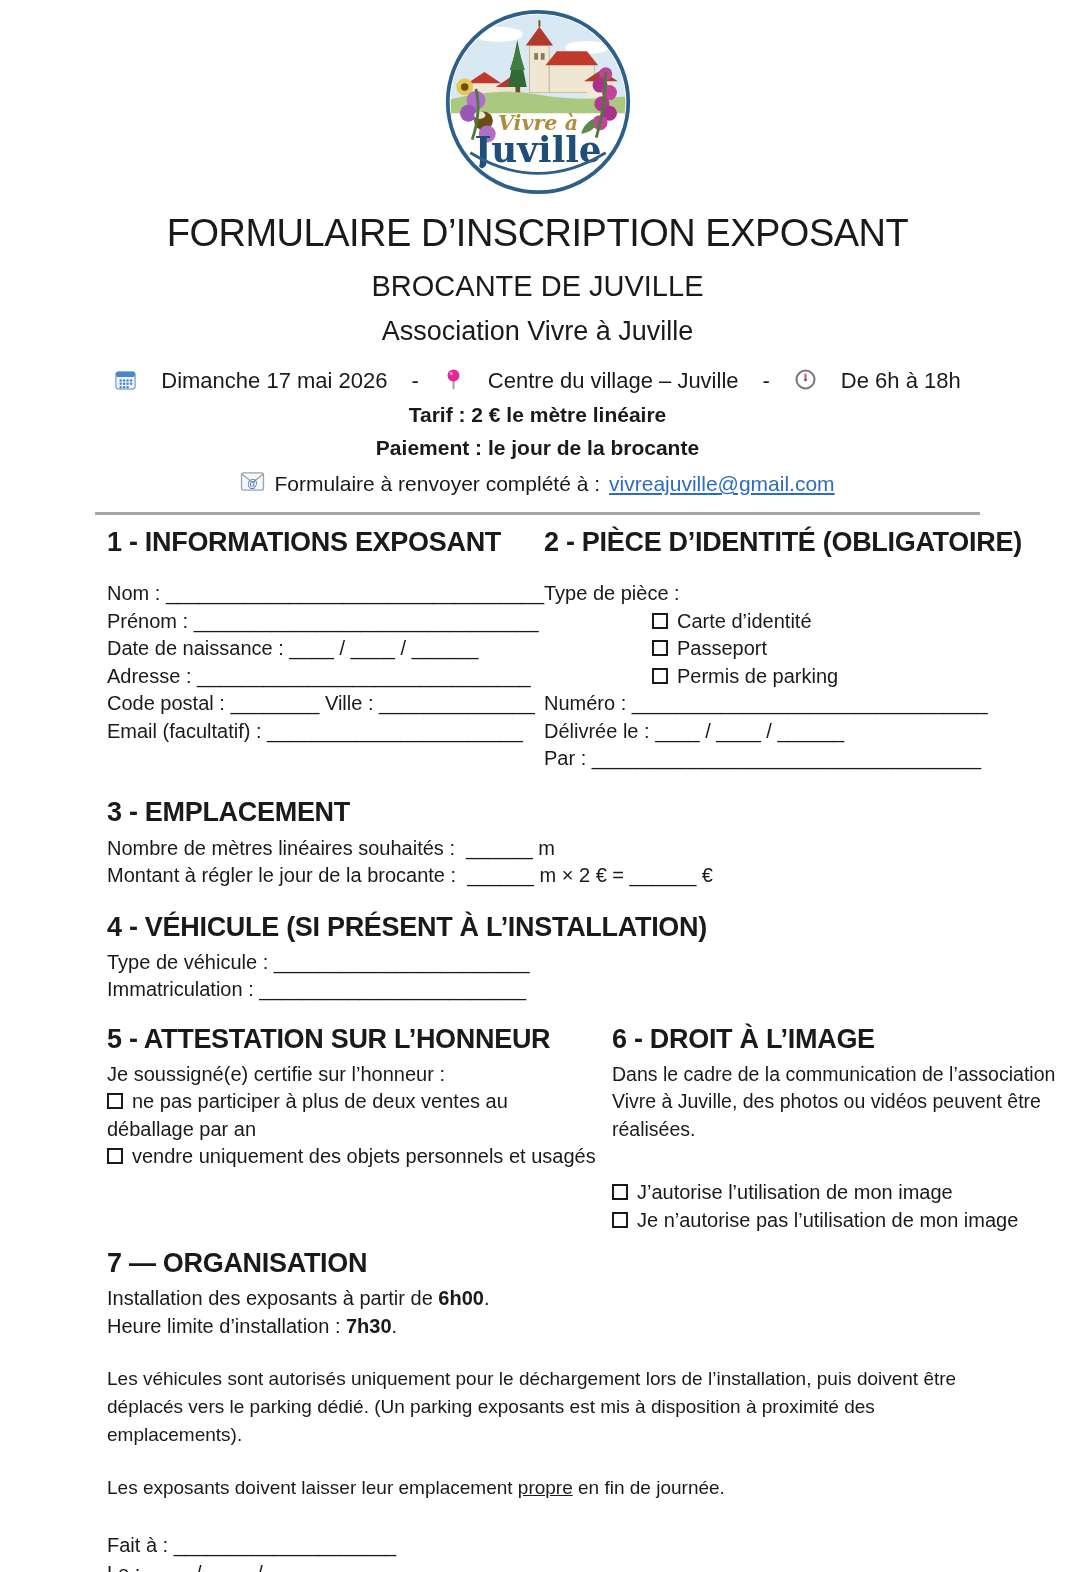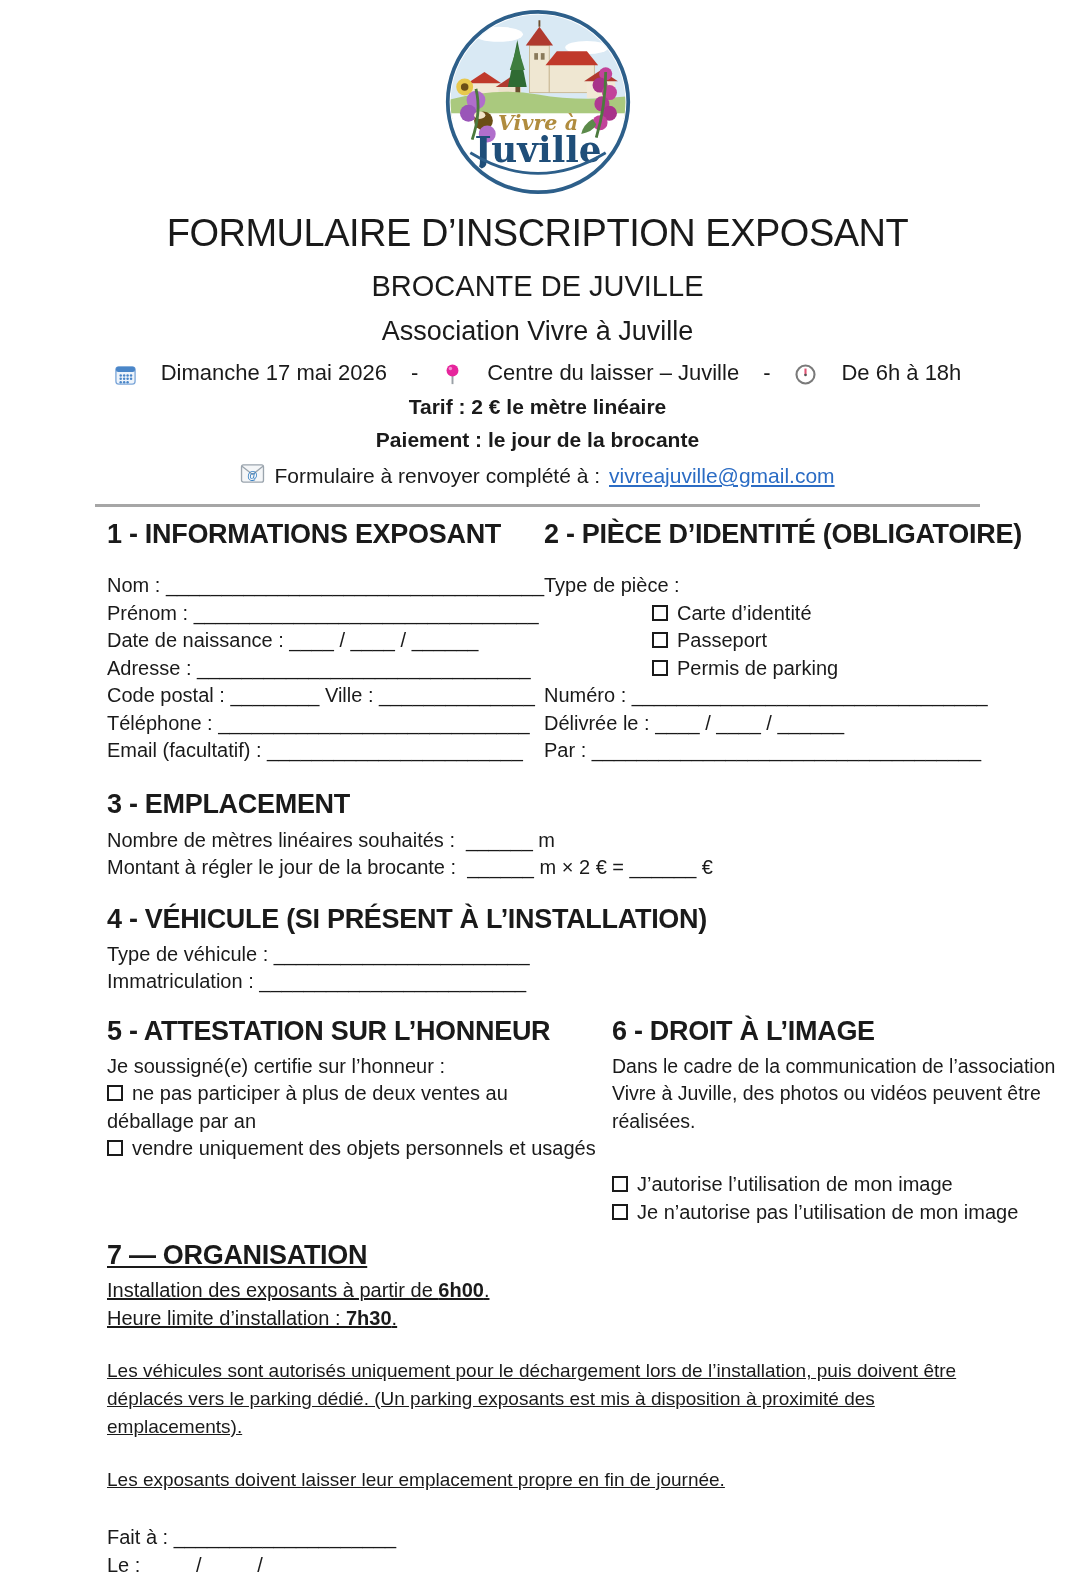--- a/index.html
+++ b/index.html
@@ -10,21 +10,21 @@
     -webkit-font-smoothing:antialiased;
   }
   .page { box-sizing:border-box; width:1075px; height:1572px; padding:8px 107px 0 107px; overflow:hidden; }
 
   
   .logo-wrap { text-align:center; margin:0; line-height:0; }
   .logo-wrap svg { width:188px; height:188px; }
   .title { text-align:center; font-size:38px; font-weight:400; letter-spacing:-0.5px; margin-top:16px; white-space:nowrap; }
   .subtitle { text-align:center; font-size:29px; font-weight:400; margin-top:15px; }
   .association { text-align:center; font-size:27px; font-weight:400; margin-top:13px; }
-  .event-line { display:flex; justify-content:center; align-items:flex-end; gap:24px; font-size:22px; margin-top:13px; }
+  .event-line { display:flex; justify-content:center; align-items:flex-start; gap:24px; font-size:22px; margin-top:21px; }
   .event-line .ico { display:inline-flex; line-height:0; }
   .bold-line { text-align:center; font-weight:700; font-size:21px; margin-top:9px; }
   .send-line { display:flex; justify-content:center; align-items:center; gap:9px; font-size:21px; margin-top:11px; }
   .send-line a { color:#2b6cc4; text-decoration:underline; }
   .rule { border:none; border-top:3px solid #a6a6a6; margin:15px -12px 0 -12px; }
 
   
   .sec-title { font-size:27px; font-weight:700; white-space:nowrap; letter-spacing:-0.3px; }
   .cols12 { display:grid; grid-template-columns:437px 1fr; margin-top:12px; align-items:start; }
   .cols56 { display:grid; grid-template-columns:505px 1fr; margin-top:20px; align-items:start; }
@@ -33,21 +33,21 @@
   .opt { font-size:20px; line-height:27.5px; }
   .cb { display:inline-block; box-sizing:border-box; width:16px; height:16px; border:2px solid #1a1a1a; margin-right:9px; vertical-align:-1px; background:#fff; }
   .s2-opts { margin-left:108px; }
   .body-line { font-size:20px; line-height:27.5px; }
   .s3 { margin-top:24px; } .s3 .lines { margin-top:7px; }
   .s4 { margin-top:22px; } .s4 .lines { margin-top:6px; }
   .s5-intro { font-size:20px; line-height:27.5px; margin-top:6px; }
   .s5-opts { width:492px; }
   .s6-intro { font-size:19.5px; line-height:27.5px; margin-top:6px; width:448px; }
   .s6-opts { margin-top:36px; }
-  .s7 { margin-top:14px;text-decoration:underline; } .s7 .lines { margin-top:6px; }
+  .s7 { margin-top:14px; } .s7 .lines { margin-top:6px; }
   .para { font-size:19px; line-height:28px; margin-top:25px; }
   .uline { text-decoration:underline; }
   .footer { margin-top:30px; }
 </style>
 </head>
 <body>
 
 <div class="page">
 
   <div class="logo-wrap">
@@ -138,21 +138,21 @@
     </span>
     <span>Dimanche 17 mai 2026</span>
     <span>-</span>
     <span class="ico">
       <svg width="21" height="23" viewBox="0 0 24 26">
         <line x1="12" y1="13" x2="12" y2="24" stroke="#9aa0a6" stroke-width="2.2"></line>
         <circle cx="12" cy="8.5" r="6.8" fill="#e6259c"></circle>
         <circle cx="9.6" cy="6.2" r="2" fill="#f48fd0"></circle>
       </svg>
     </span>
-    <span>Centre du laisser – Juville</span>
+    <span>Centre du village – Juville</span>
     <span>-</span>
     <span class="ico">
       <svg width="23" height="23" viewBox="0 0 24 24">
         <circle cx="12" cy="12" r="9.4" fill="none" stroke="#7a7a7a" stroke-width="2.2"></circle>
         <line x1="12" y1="12.5" x2="12" y2="5.8" stroke="#e05575" stroke-width="2.2"></line>
         <circle cx="12" cy="12.5" r="1.4" fill="#555555"></circle>
       </svg>
     </span>
     <span>De 6h à 18h</span>
   </div>
@@ -176,21 +176,20 @@
 
   <div class="cols12">
     <div>
       <div class="sec-title">1 - INFORMATIONS EXPOSANT</div>
       <div class="fields">
         <div class="field-line">Nom : __________________________________</div>
         <div class="field-line">Prénom : _______________________________</div>
         <div class="field-line">Date de naissance : ____ / ____ / ______</div>
         <div class="field-line">Adresse : ______________________________</div>
         <div class="field-line">Code postal : ________ Ville : ______________</div>
-        <div class="field-line">Téléphone : ____________________________</div>
         <div class="field-line">Email (facultatif) : _______________________</div>
       </div>
     </div>
 
     <div>
       <div class="sec-title">2 - PIÈCE D’IDENTITÉ (OBLIGATOIRE)</div>
       <div class="fields">
         <div class="body-line">Type de pièce :</div>
         <div class="s2-opts">
           <div class="opt"><span class="cb"></span><span>Carte d’identité</span></div>

